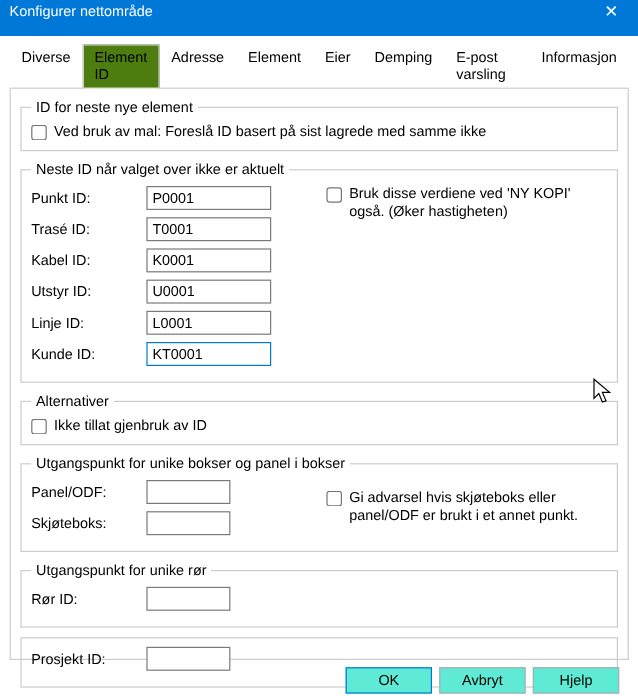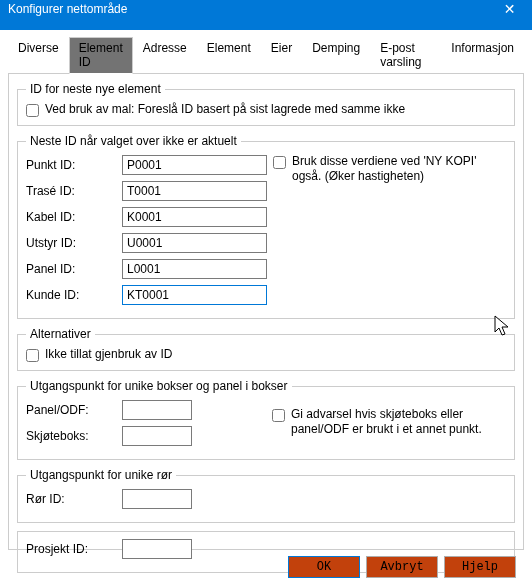--- a/index.html
+++ b/index.html
@@ -43,21 +43,21 @@
     padding: 3px 9px 4px 9px;
     border: 1px solid transparent;
     border-bottom: none;
     position: relative;
     top: 1px;
     cursor: default;
     font-size: 12px;
   }
   .tab.active {
     border-color: #ccc;
-    background: #737373;
+    background: #4d7c0f;
     border-bottom: 1px solid #fff;
   }
   .tab-panel {
     border: 1px solid #ccc;
     border-top: none;
     padding: 8px 8px 8px 8px;
     height: 476px;
   }
   fieldset {
     border: 1px solid #ccc;
@@ -72,21 +72,21 @@
     display: flex;
     align-items: center;
     margin-bottom: 4px;
     min-height: 22px;
   }
   .row .label {
     width: 96px;
     flex-shrink: 0;
   }
   .row input[type="text"] {
-    width: 145px;
+    width: 104px;
     height: 20px;
     border: 1px solid #7a7a7a;
     padding: 1px 4px;
     font-family: inherit;
     font-size: 12px;
   }
   .row input.narrow {
     width: 70px;
   }
   input.hl {
@@ -113,22 +113,22 @@
   .button-bar {
     display: flex;
     justify-content: flex-end;
     gap: 6px;
     padding: 6px 8px 8px 0;
   }
   button.btn {
     width: 72px;
     height: 22px;
     border: 1px solid #adadad;
-    background: #c2410c;
-    font-family: Liberation Mono, monospace;
+    background: #5eead4;
+    font-family: Liberation Sans, sans-serif;
     font-size: 12px;
     cursor: default;
   }
   button.btn.default {
     border: 1px solid #0078d7;
   }
   .cursor {
     position: absolute;
     left: 494px;
     top: 315px;
@@ -182,21 +182,21 @@
           </div>
           <div class="row">
             <span class="label">Kabel ID:</span>
             <input type="text" value="K0001" style="">
           </div>
           <div class="row">
             <span class="label">Utstyr ID:</span>
             <input type="text" value="U0001" style="">
           </div>
           <div class="row">
-            <span class="label">Panel ID:</span>
+            <span class="label">Linje ID:</span>
             <input type="text" value="L0001" style="">
           </div>
           <div class="row">
             <span class="label">Kunde ID:</span>
             <input type="text" class="hl" value="KT0001" style="">
           </div>
         </div>
         <div class="right">
           <div class="cb">
             <input type="checkbox" style="">

